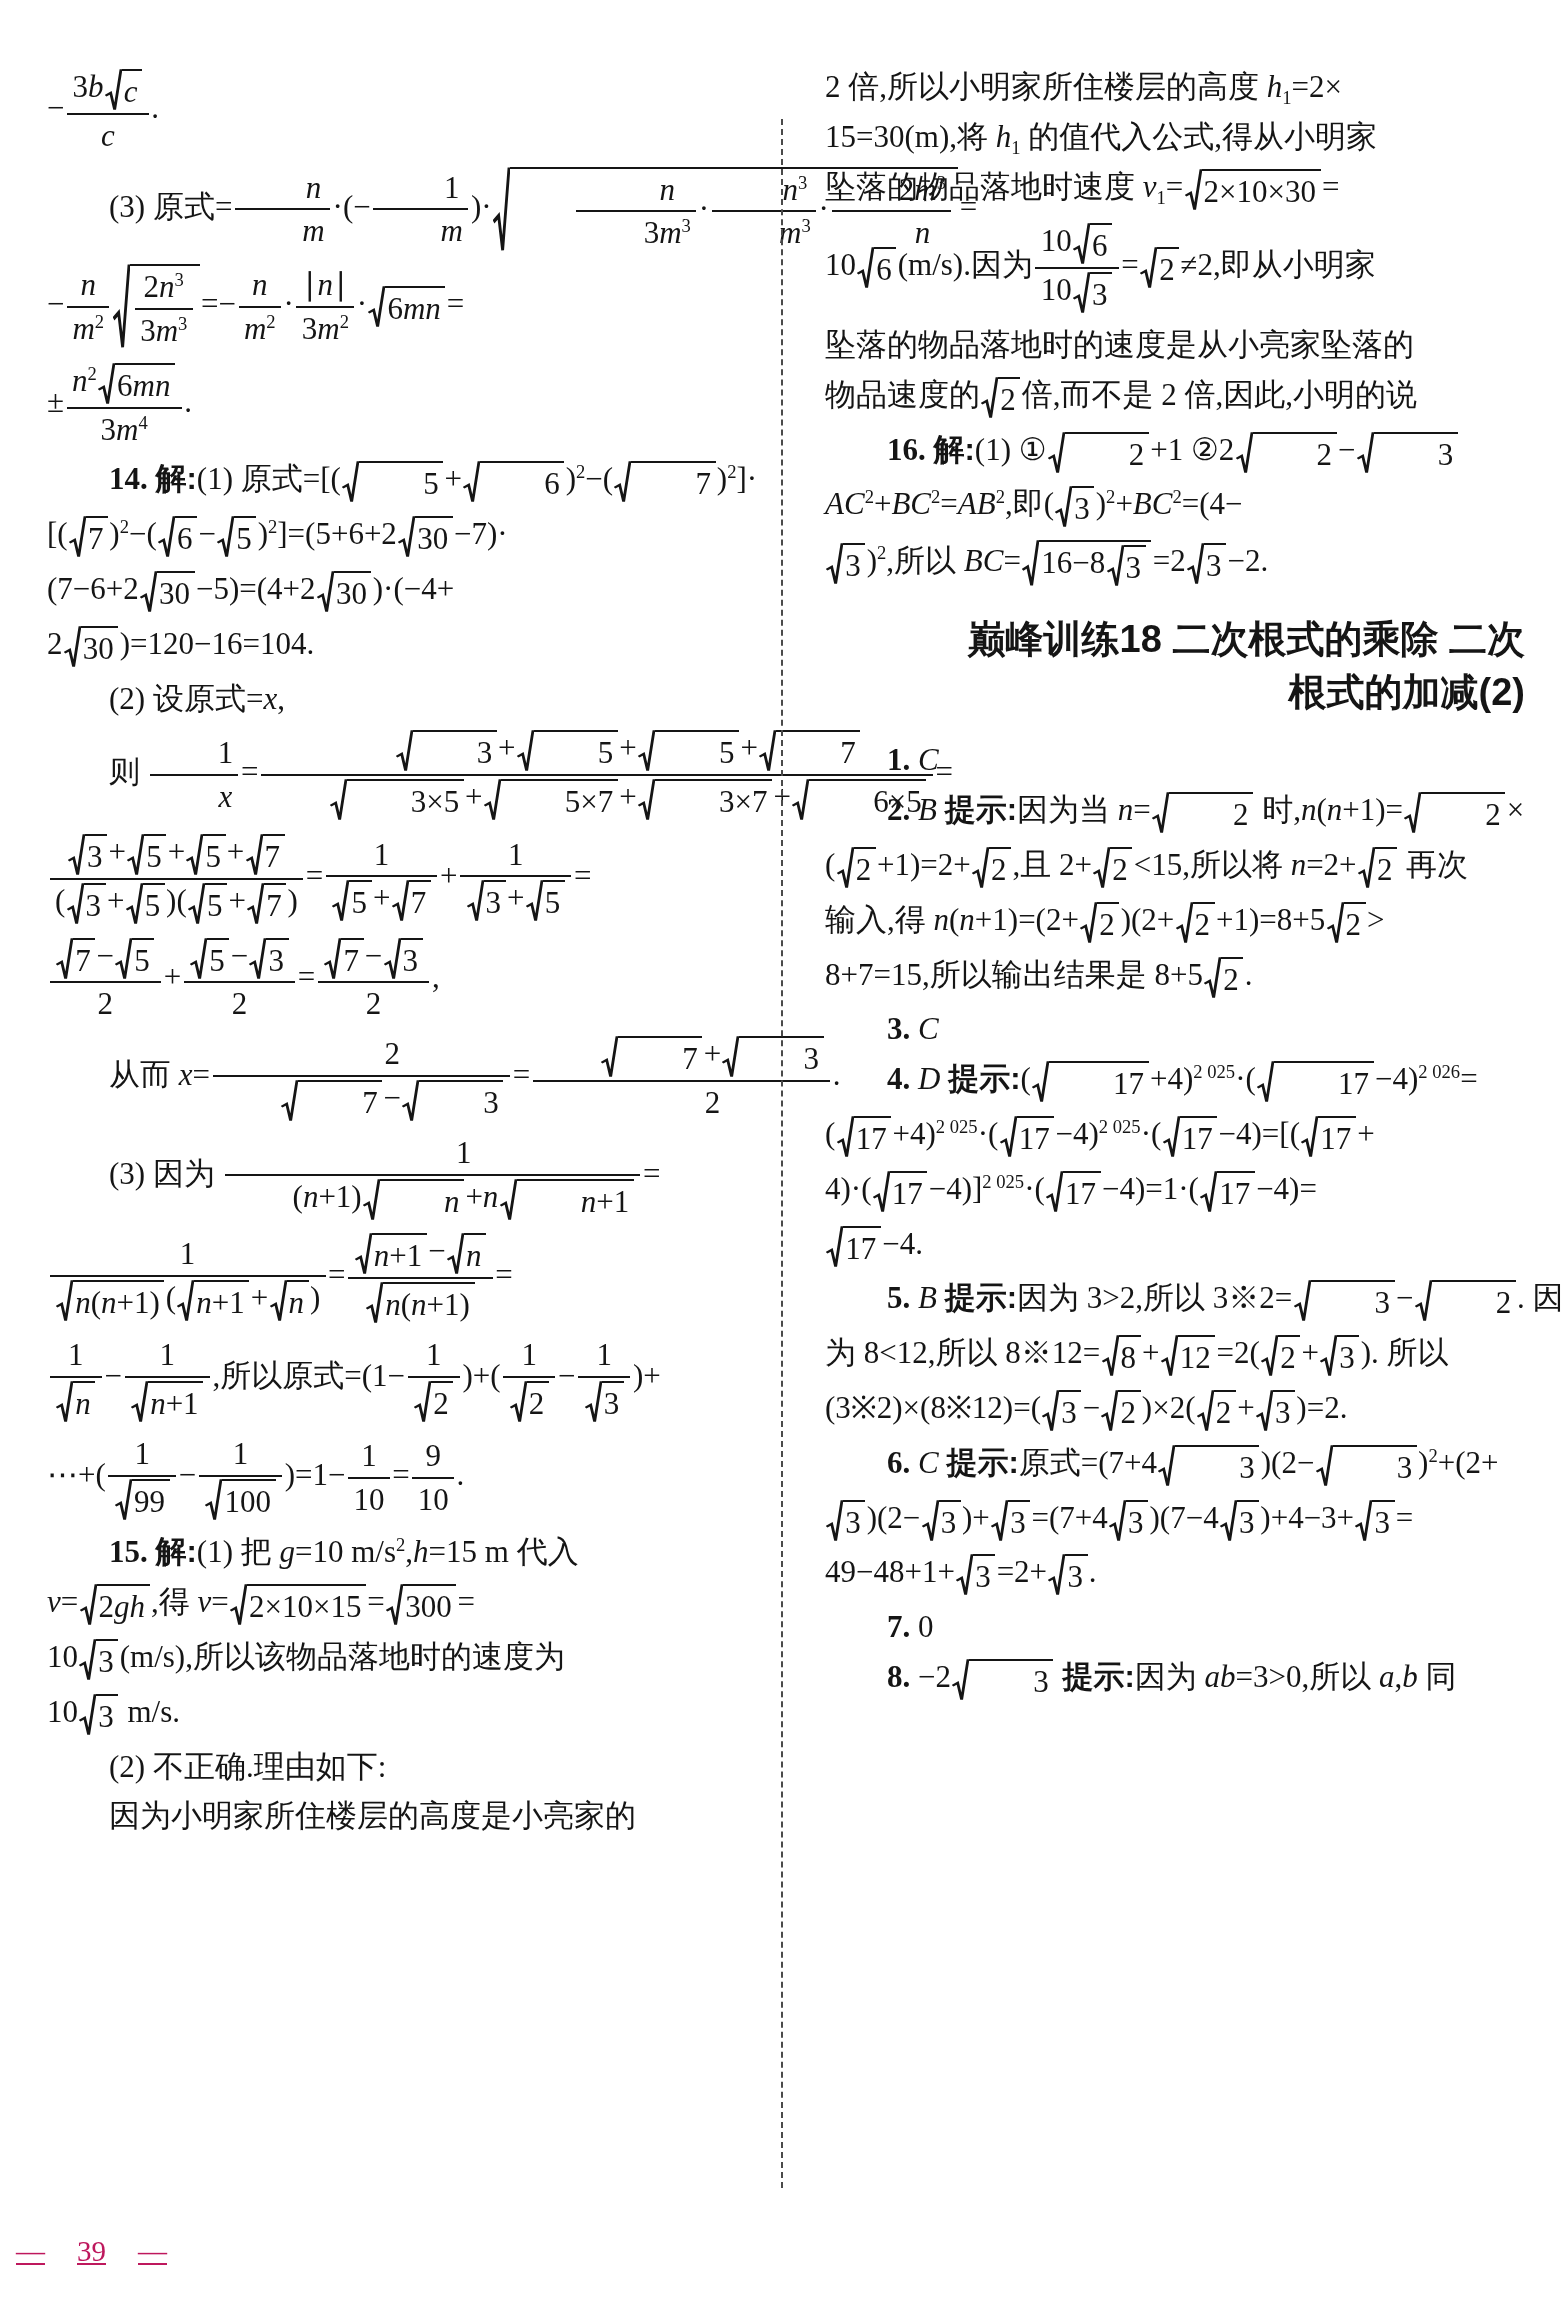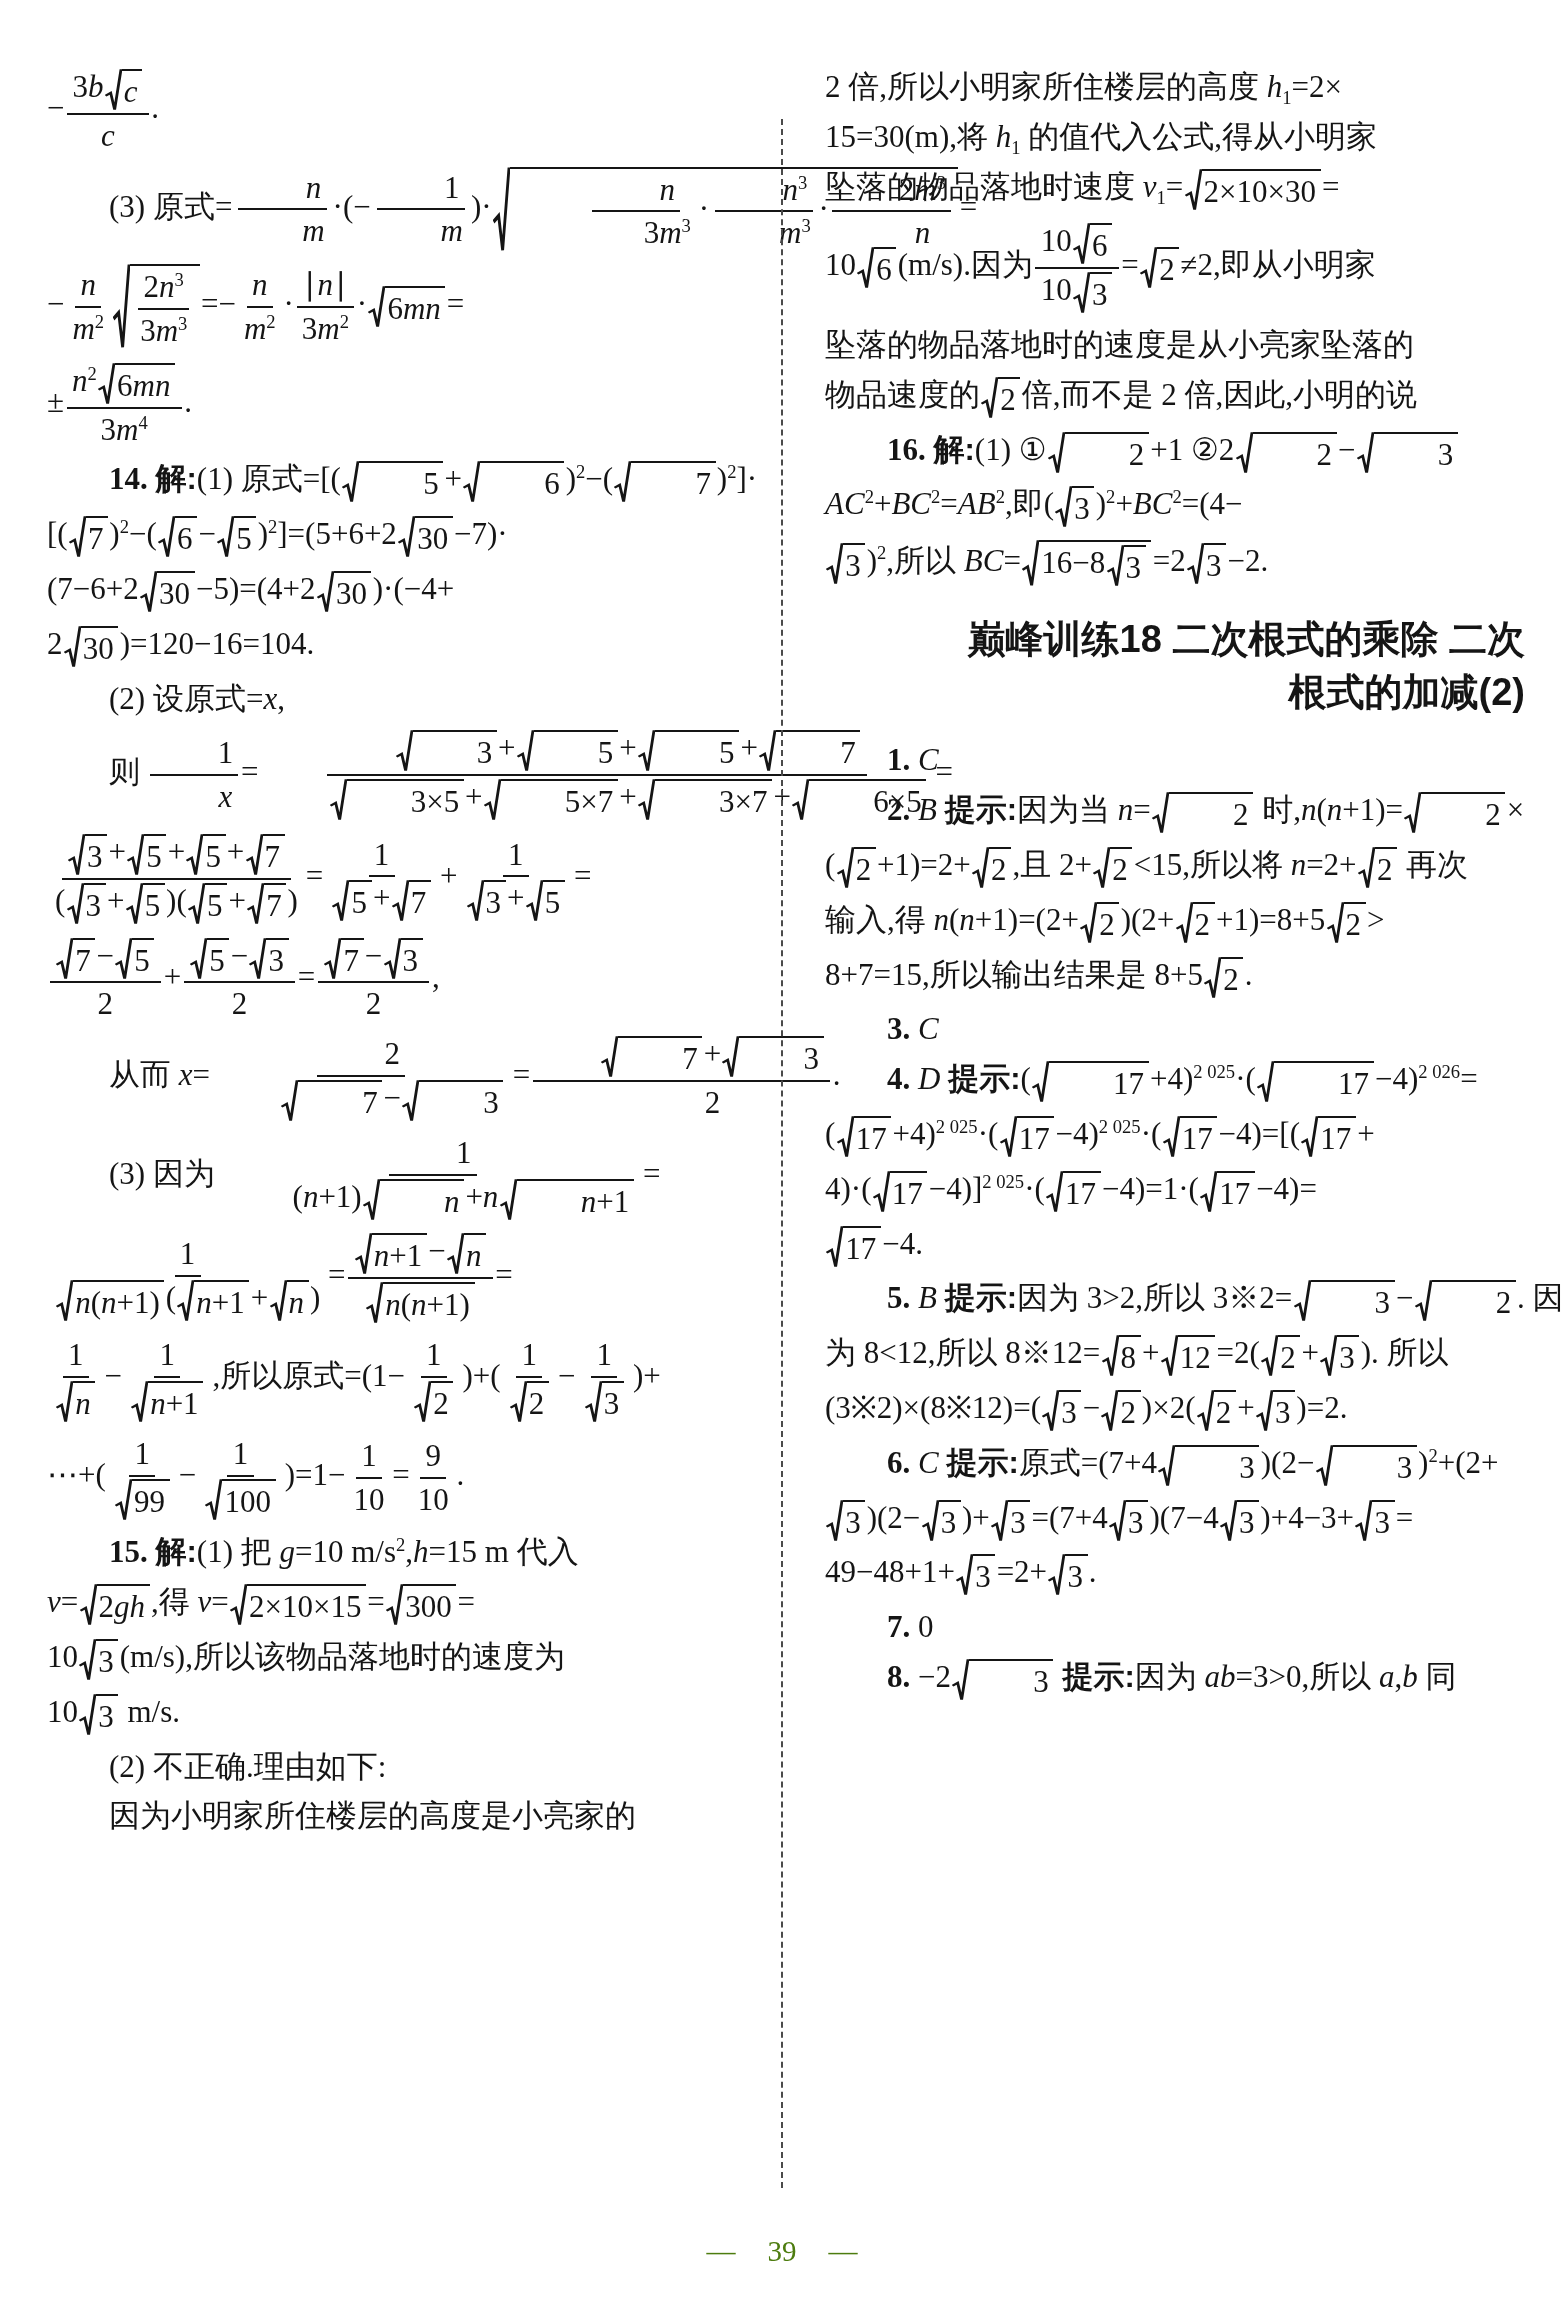--- a/index.html
+++ b/index.html
@@ -11,31 +11,31 @@
   .line.indent{text-indent:62px;}
   .line.header{font-family:"Liberation Sans",sans-serif;font-weight:bold;font-size:38px;
                text-align:right;text-indent:0;margin:29px 0 6.6px;white-space:normal;}
   .line.header2{margin:6.6px 0 26px;}
   .bold{font-weight:bold;}
   .bh{font-weight:bold;font-family:"Liberation Sans",sans-serif;}
   .var{font-style:italic;}
   sup,sub{font-size:60%;white-space:nowrap;line-height:0;}
   
   .mfrac{display:inline-flex;flex-direction:column;vertical-align:middle;
-         text-align:center;margin:0 2.6px;align-items:center;}
+         text-align:center;margin:0 2.6px;}
   .mnum{display:block;border-bottom:2.6px solid currentColor;padding:0 5.3px 2px;}
   .mden{display:block;padding:2px 5.3px 0;}
   
   .msqrt{display:inline-flex;align-items:stretch;vertical-align:middle;margin:0 1.3px;}
   .radsign{flex:0 0 17px;width:17px;position:relative;}
   .radsign svg{position:absolute;left:0;top:0;width:100%;height:100%;display:block;}
   .radicand{display:inline-block;border-top:2.6px solid currentColor;padding:2px 4.6px 0 2px;}
   .divider{position:absolute;left:781px;top:119px;height:2069px;
            border-left:2px dashed #4a4a4a;}
-  .footer{position:absolute;left:0;right:0;bottom:51px;text-align:center;font-size:29px;color:#4d7c0f;}
+  .footer{position:absolute;left:0;right:0;bottom:51px;text-align:left;font-size:29px;color:#be185d;text-decoration:underline;}
   .footer span{margin:0 16px;}
 </style>
 </head>
 <body>
 
 <div class="page">
   <div class="columns">
     <div class="col" id="col-left">
         <div class="line">−<span class="mfrac">
             <span class="mnum">3<em class="var">b</em><span class="msqrt">

